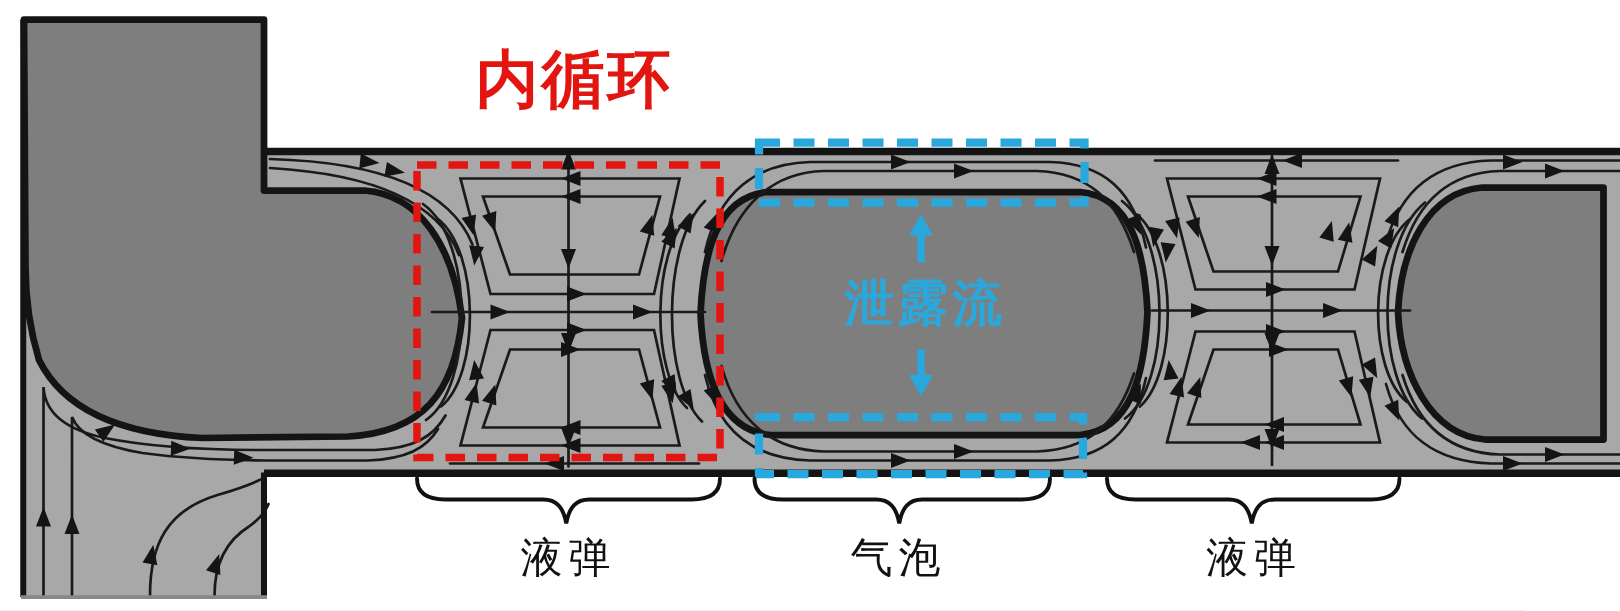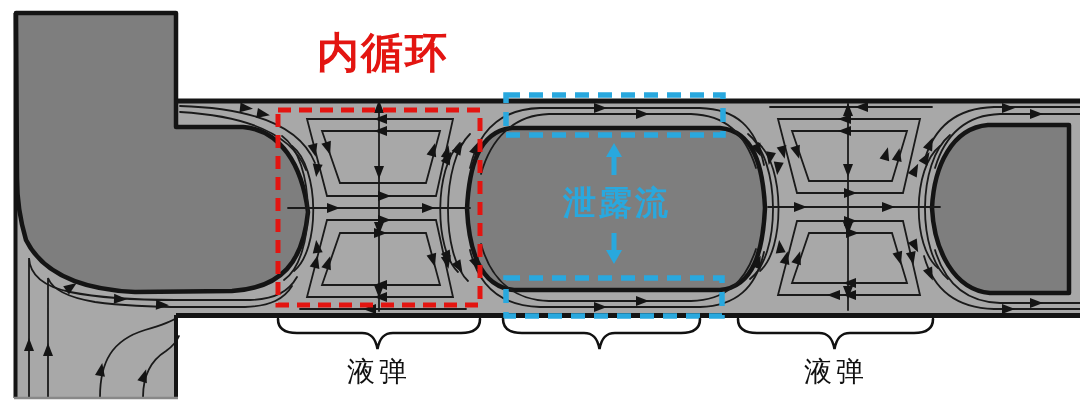--- a/index.html
+++ b/index.html
@@ -193,14 +193,15 @@
     <g>
       <path class="brace" d="M 278,319 C 278,329 285,333 297,333 L 362,333 C 371,333 375.5,338 377.5,349 C 379.5,338 384,333 393,333 L 461,333 C 473,333 480,329 480,319"></path>
       <path class="brace" d="M 503,319 C 503,329 510,333 522,333 L 584,333 C 593,333 597.5,338 599.5,349 C 601.5,338 606,333 615,333 L 681,333 C 693,333 700,329 700,319"></path>
       <path class="brace" d="M 738,319 C 738,329 745,333 757,333 L 819,333 C 828,333 832.5,338 834.5,349 C 836.5,338 841,333 850,333 L 914,333 C 926,333 933,329 933,319"></path>
     </g>
   </svg>
 
   <div class="label lbl-red" style="left:383px;top:53px;">内循环</div>
   <div class="label lbl-blue" style="left:617px;top:202px;">泄露流</div>
   <div class="label lbl-region" style="left:379px;top:372px;">液弹</div>
+  <div class="label lbl-region" style="left:599px;top:372px;">气泡</div>
   <div class="label lbl-region" style="left:836px;top:372px;">液弹</div>
 </div>
 
 </body></html>

